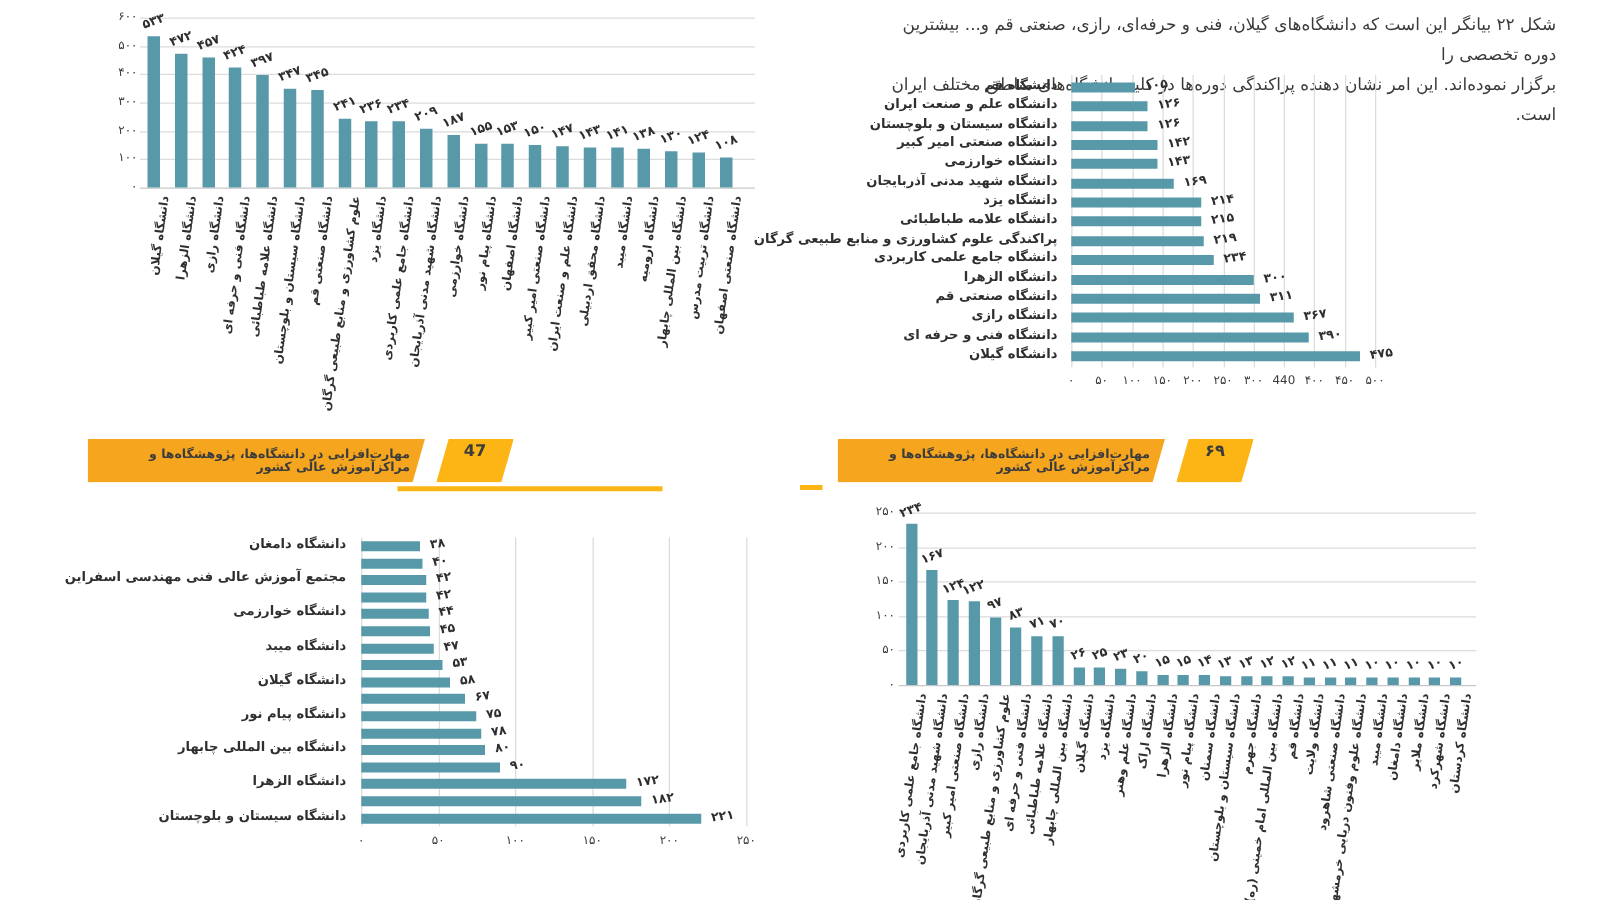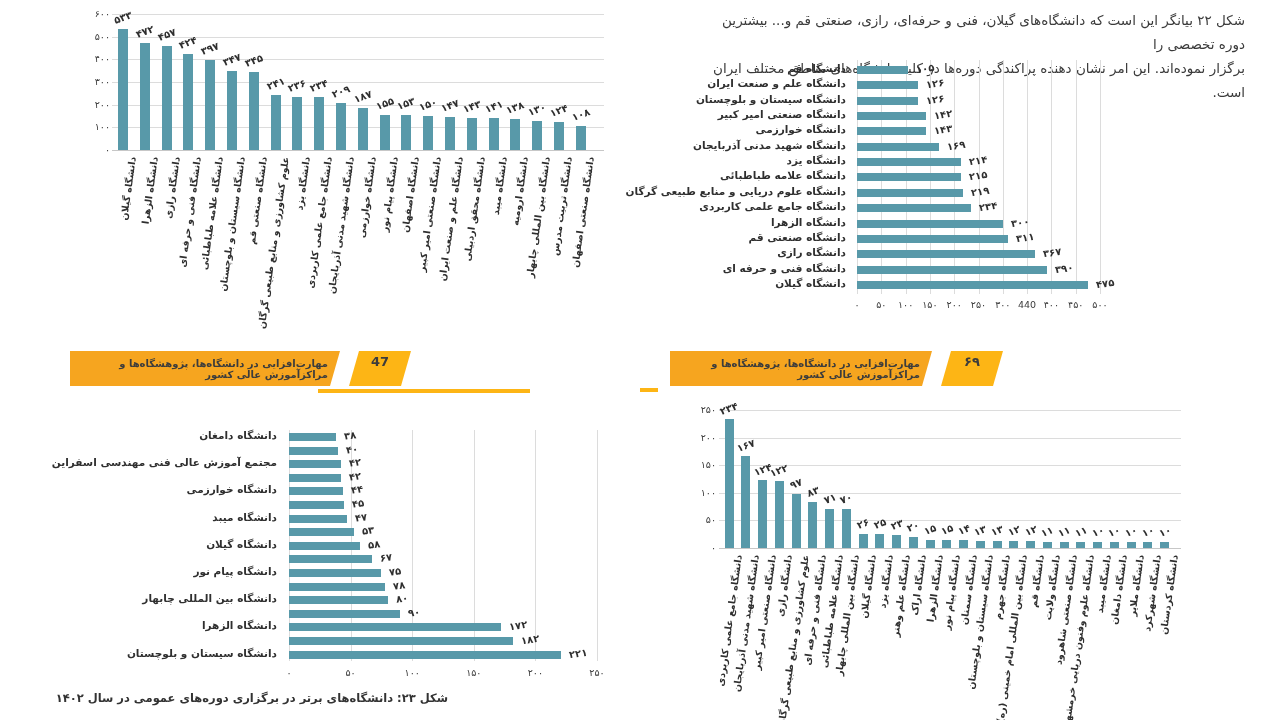--- a/index.html
+++ b/index.html
@@ -168,21 +168,21 @@
       <div class="vlabh" style="left: 299.134px; top: 85.75px;">۱۶۹</div>
       <div class="hcat" style="right: 382px; top: 84.75px;">دانشگاه شهید مدنی آذربایجان</div>
       <div class="bar" style="left: 209px; top: 104.1px; width: 104.004px; height: 8px;"></div>
       <div class="vlabh" style="left: 321.004px; top: 101.1px;">۲۱۴</div>
       <div class="hcat" style="right: 382px; top: 100.1px;">دانشگاه یزد</div>
       <div class="bar" style="left: 209px; top: 119.45px; width: 104.49px; height: 8px;"></div>
       <div class="vlabh" style="left: 321.49px; top: 116.45px;">۲۱۵</div>
       <div class="hcat" style="right: 382px; top: 115.45px;">دانشگاه علامه طباطبائی</div>
       <div class="bar" style="left: 209px; top: 134.8px; width: 106.434px; height: 8px;"></div>
       <div class="vlabh" style="left: 323.434px; top: 131.8px;">۲۱۹</div>
-      <div class="hcat" style="right: 382px; top: 130.8px;">دانشگاه علوم دریایی و منابع طبیعی گرگان</div>
+      <div class="hcat" style="right: 382px; top: 130.8px;">پراکندگی علوم کشاورزی و منابع طبیعی گرگان</div>
       <div class="bar" style="left: 209px; top: 150.15px; width: 113.724px; height: 8px;"></div>
       <div class="vlabh" style="left: 330.724px; top: 147.15px;">۲۳۴</div>
       <div class="hcat" style="right: 382px; top: 146.15px;">دانشگاه جامع علمی کاربردی</div>
       <div class="bar" style="left: 209px; top: 165.5px; width: 145.8px; height: 8px;"></div>
       <div class="vlabh" style="left: 362.8px; top: 162.5px;">۳۰۰</div>
       <div class="hcat" style="right: 382px; top: 161.5px;">دانشگاه الزهرا</div>
       <div class="bar" style="left: 209px; top: 180.85px; width: 151.146px; height: 8px;"></div>
       <div class="vlabh" style="left: 368.146px; top: 177.85px;">۳۱۱</div>
       <div class="hcat" style="right: 382px; top: 176.85px;">دانشگاه صنعتی قم</div>
       <div class="bar" style="left: 209px; top: 196.2px; width: 178.362px; height: 8px;"></div>
@@ -210,21 +210,20 @@
     <div class="banner-main" style="left:0;width:262px">
       <span>مهارت‌افزایی در دانشگاه‌ها، پژوهشگاه‌ها و مراکزآموزش عالی کشور</span>
     </div>
     <div class="banner-num" style="left:271px;width:62px">
       <span>۶۹</span>
     </div>
   </div>
   <div class="thinline" style="left:640px;top:388px;width:18px"></div>
 
   <section id="fig23" class="chart" style="left:78px;top:413px;width:545px;height:300px">
-    <div class="caption" style="left:0;width:370px;top:278px">شکل ۲۳: دانشگاه‌های برتر در برگزاری دوره‌های عمومی در سال ۱۴۰۲</div>
   <div class="gridv" style="left: 211px; top: 17px; height: 231px;"></div>
       <div class="xtick" style="left: 196px; top: 254px;">۰</div>
       <div class="gridv" style="left: 272.6px; top: 17px; height: 231px;"></div>
       <div class="xtick" style="left: 257.6px; top: 254px;">۵۰</div>
       <div class="gridv" style="left: 334.2px; top: 17px; height: 231px;"></div>
       <div class="xtick" style="left: 319.2px; top: 254px;">۱۰۰</div>
       <div class="gridv" style="left: 395.8px; top: 17px; height: 231px;"></div>
       <div class="xtick" style="left: 380.8px; top: 254px;">۱۵۰</div>
       <div class="gridv" style="left: 457.4px; top: 17px; height: 231px;"></div>
       <div class="xtick" style="left: 442.4px; top: 254px;">۲۰۰</div>

